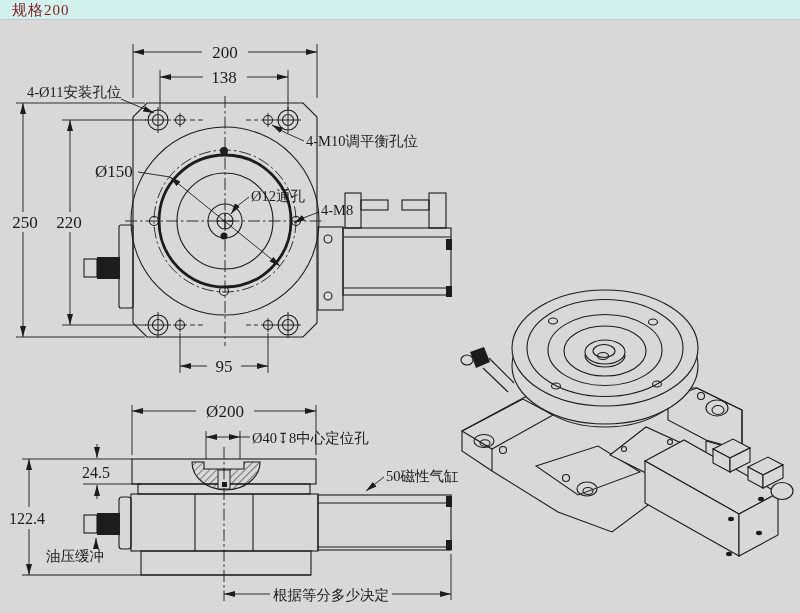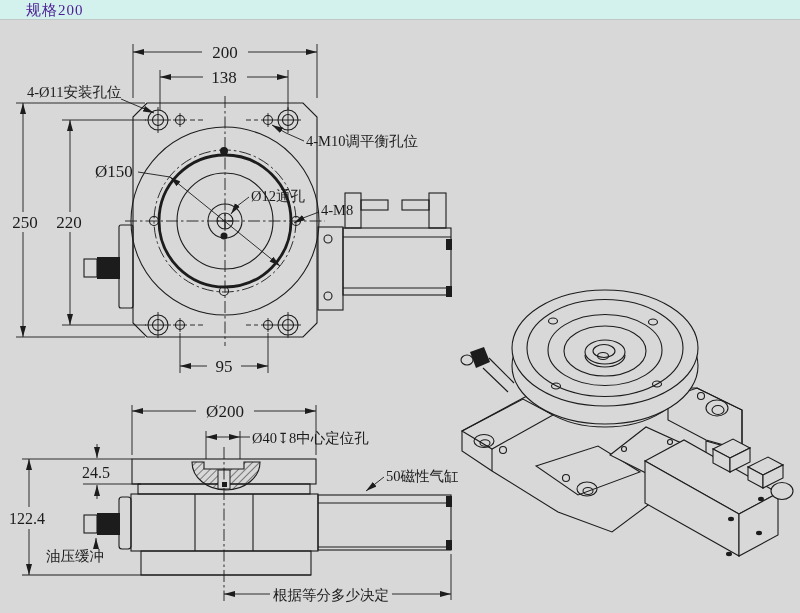--- a/index.html
+++ b/index.html
@@ -1,20 +1,20 @@
 <!DOCTYPE html>
 <html><head>
 <meta charset="utf-8">
 <style>
   html,body{margin:0;padding:0;background:#b0b0b0;}
   .stage{position:relative;width:800px;height:613px;background:#d8d8d8;overflow:hidden;
          font-family:"Liberation Serif","DejaVu Serif",serif;}
   .specbar{position:absolute;left:0;top:0;width:800px;height:19px;background:#d3f2ee;
            border-bottom:1px solid #c2c6c6;}
-  .specbar span{position:absolute;left:26px;top:1px;font-size:15px;color:#4c1d95;letter-spacing:1px;}
+  .specbar span{position:absolute;left:12px;top:1px;font-size:15px;color:#7f1d1d;letter-spacing:1px;}
   svg text{font-family:"Liberation Serif","DejaVu Serif",serif;fill:#1c1c1c;}
   .st{stroke:#1c1c1c;fill:none;stroke-width:1.1;}
   .thick{stroke:#1c1c1c;fill:none;stroke-width:2.8;}
   .thin{stroke:#1c1c1c;fill:none;stroke-width:0.9;}
   .dd{stroke:#1c1c1c;fill:none;stroke-width:0.9;stroke-dasharray:12 3 2.5 3;}
   .dsh{stroke:#1c1c1c;fill:none;stroke-width:0.9;stroke-dasharray:5 3;}
   .bg{fill:#d8d8d8;}
   .dark{fill:#1c1c1c;stroke:none;}
   .num{font-size:17px;}
   .num2{font-size:16px;}

